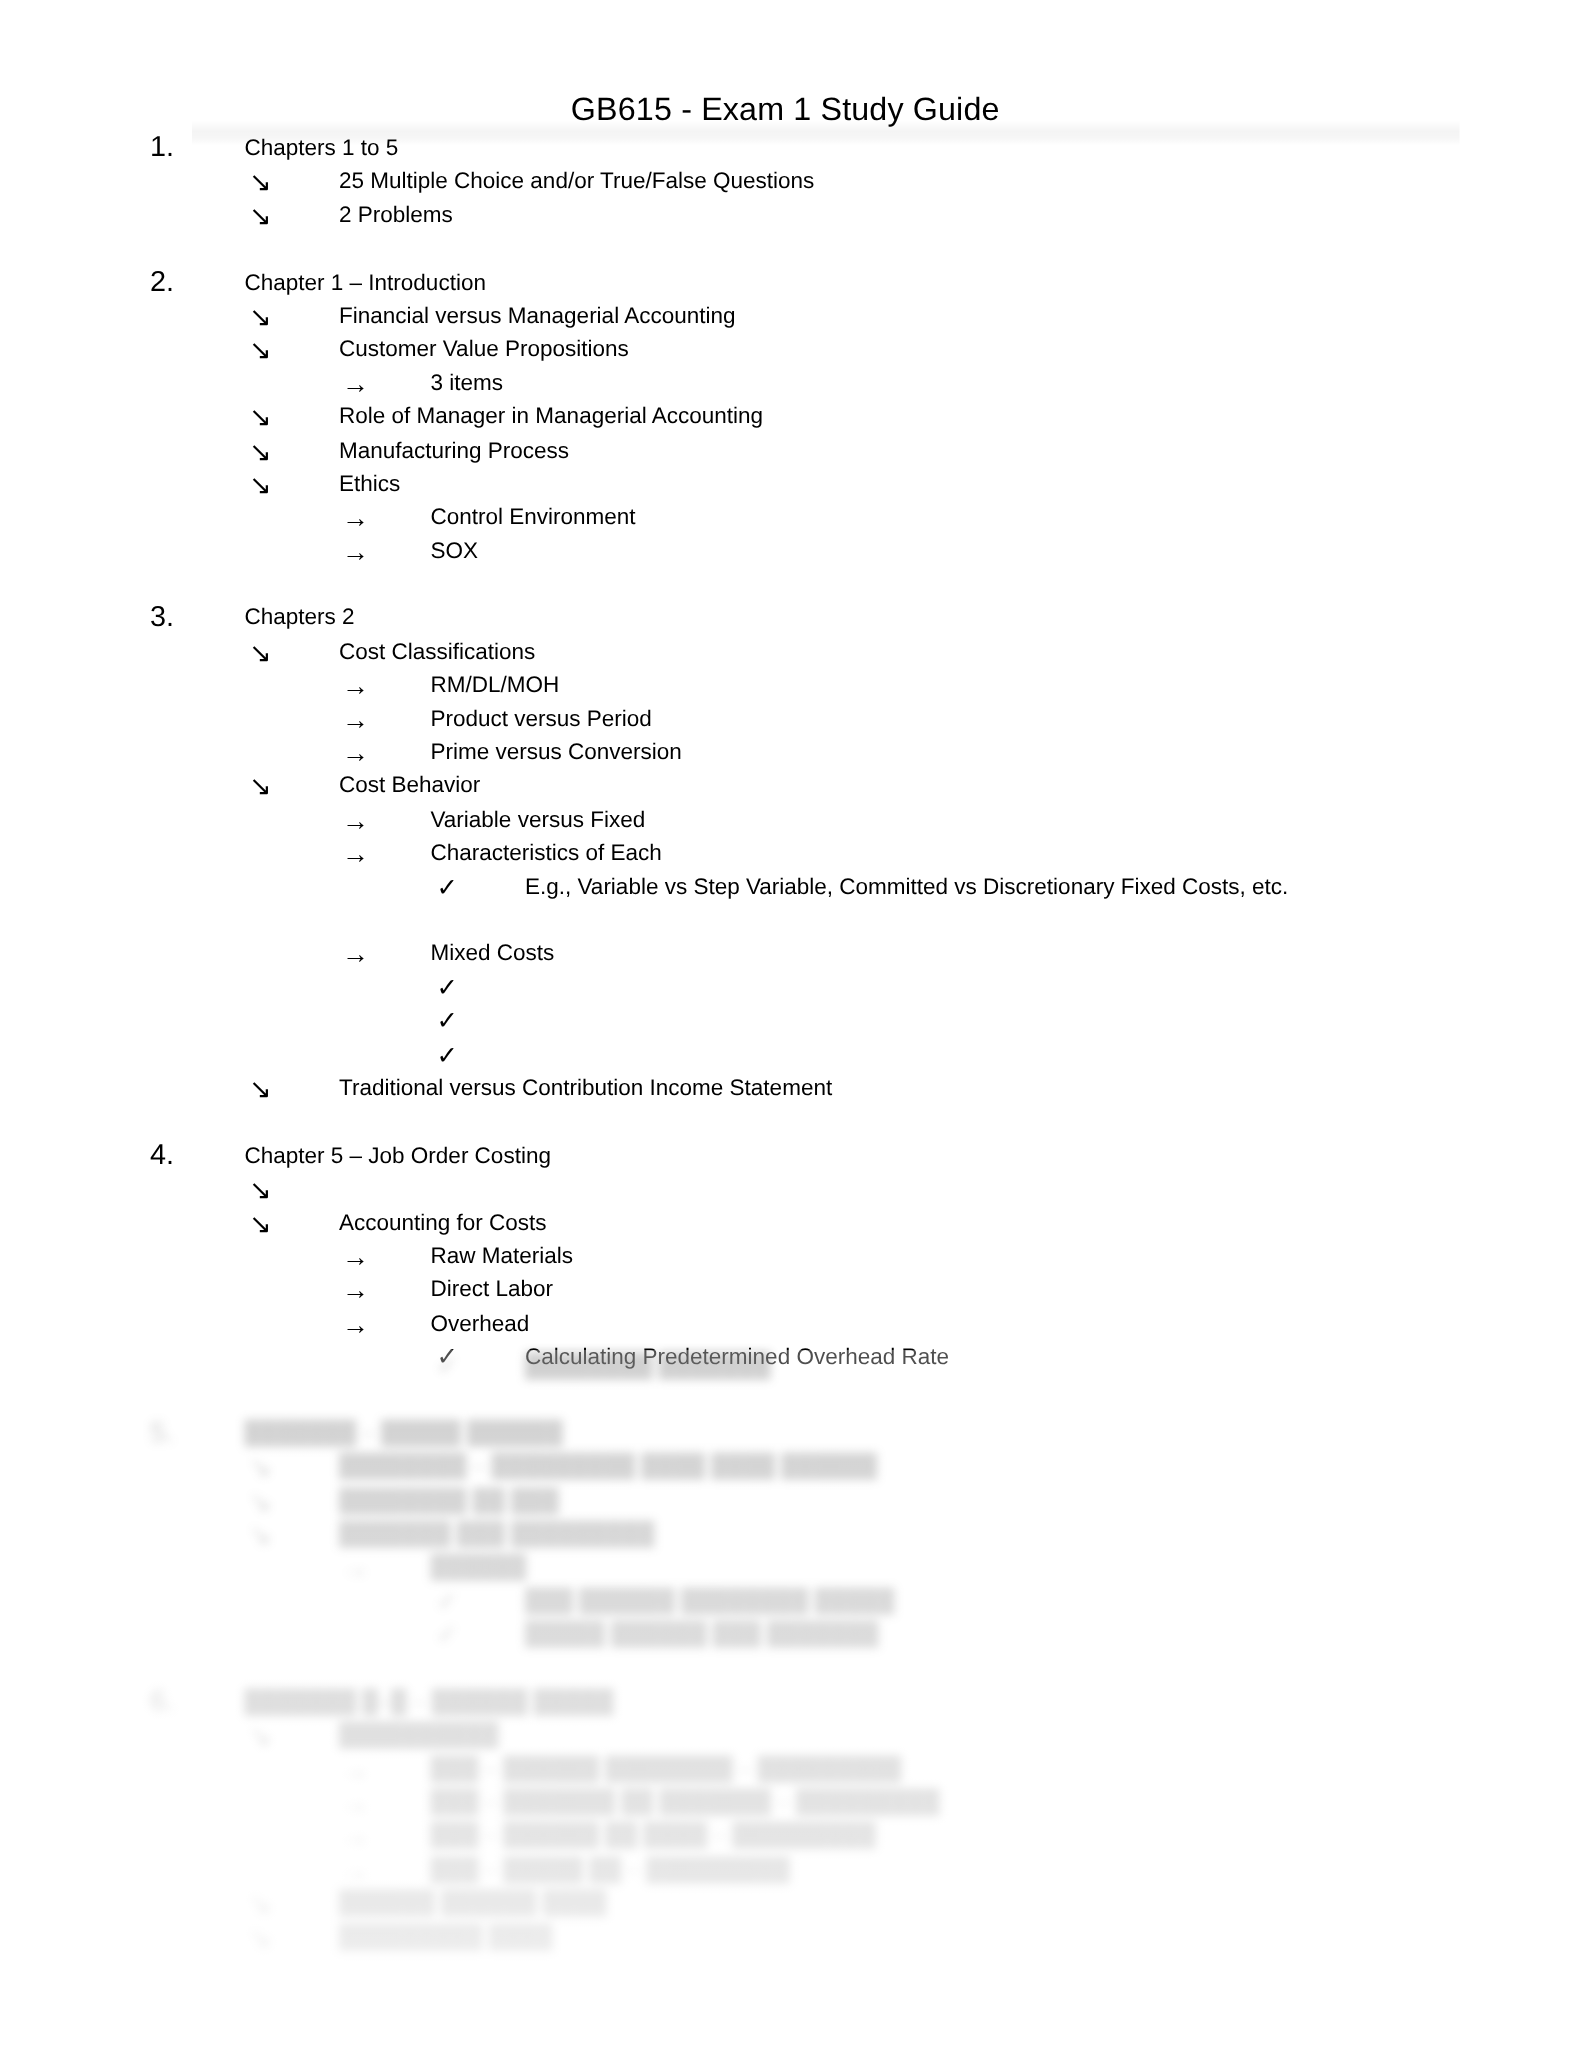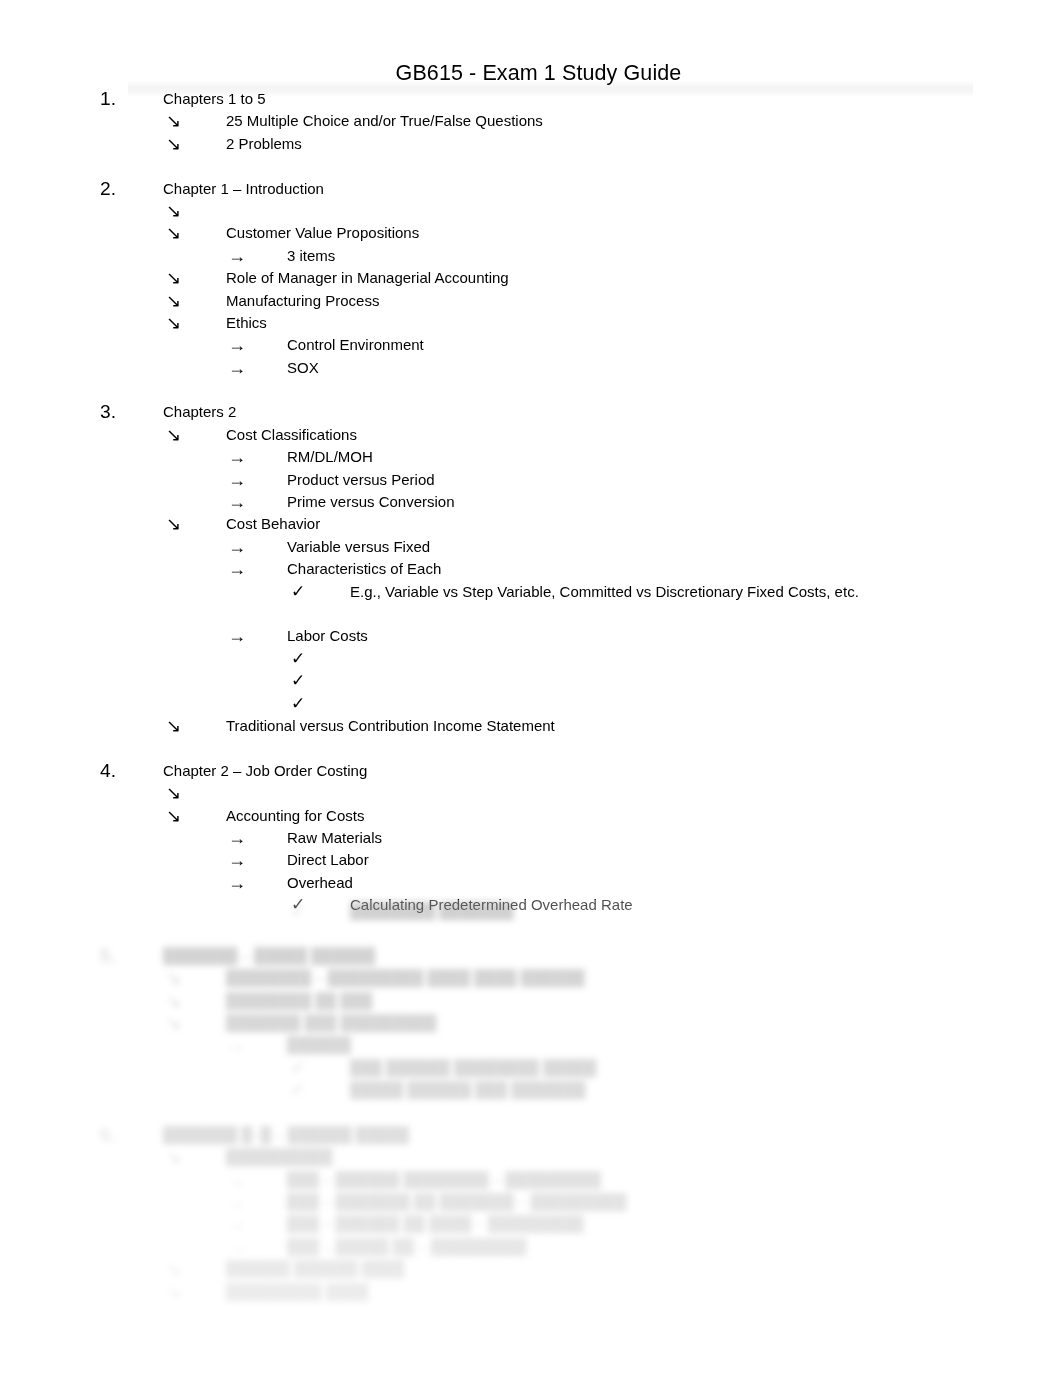--- a/index.html
+++ b/index.html
@@ -40,21 +40,20 @@
   .doc-title {
     position: absolute;
     left: 0;
     top: 60px;
     width: 1047px;
     text-align: center;
     font-size: 21.5px;
     line-height: 26px;
     letter-spacing: 0.1px;
     white-space: nowrap;
-    margin-left: 15px;
   }
 
   
   .outline {
     position: absolute;
     left: 0;
     top: 88px;
     width: 1062px;
   }
 
@@ -146,20 +145,21 @@
         <span class="marker m-l1">↘</span>
         <span class="txt t-l1">2 Problems</span>
       </div>
       <div class="row gap"></div>
       <div class="row">
         <span class="marker m-num">2.</span>
         <span class="txt t-num">Chapter 1 – Introduction</span>
       </div>
       <div class="row">
         <span class="marker m-l1">↘</span>
+        <span class="txt t-l1">Financial versus Managerial Accounting</span>
       </div>
       <div class="row">
         <span class="marker m-l1">↘</span>
         <span class="txt t-l1">Customer Value Propositions</span>
       </div>
       <div class="row">
         <span class="marker m-l2">→</span>
         <span class="txt t-l2">3 items</span>
       </div>
       <div class="row">
@@ -214,39 +214,39 @@
       <div class="row">
         <span class="marker m-l2">→</span>
         <span class="txt t-l2">Characteristics of Each</span>
       </div>
       <div class="row tall">
         <span class="marker m-l3">✓</span>
         <span class="txt t-l3">E.g., Variable vs Step Variable, Committed vs Discretionary Fixed Costs, etc.</span>
       </div>
       <div class="row">
         <span class="marker m-l2">→</span>
-        <span class="txt t-l2">Labor Costs</span>
+        <span class="txt t-l2">Mixed Costs</span>
       </div>
       <div class="row">
         <span class="marker m-l3">✓</span>
       </div>
       <div class="row">
         <span class="marker m-l3">✓</span>
       </div>
       <div class="row">
         <span class="marker m-l3">✓</span>
       </div>
       <div class="row">
         <span class="marker m-l1">↘</span>
         <span class="txt t-l1">Traditional versus Contribution Income Statement</span>
       </div>
       <div class="row gap"></div>
       <div class="row">
         <span class="marker m-num">4.</span>
-        <span class="txt t-num">Chapter 2 – Job Order Costing</span>
+        <span class="txt t-num">Chapter 5 – Job Order Costing</span>
       </div>
       <div class="row">
         <span class="marker m-l1">↘</span>
       </div>
       <div class="row">
         <span class="marker m-l1">↘</span>
         <span class="txt t-l1">Accounting for Costs</span>
       </div>
       <div class="row">
         <span class="marker m-l2">→</span>

